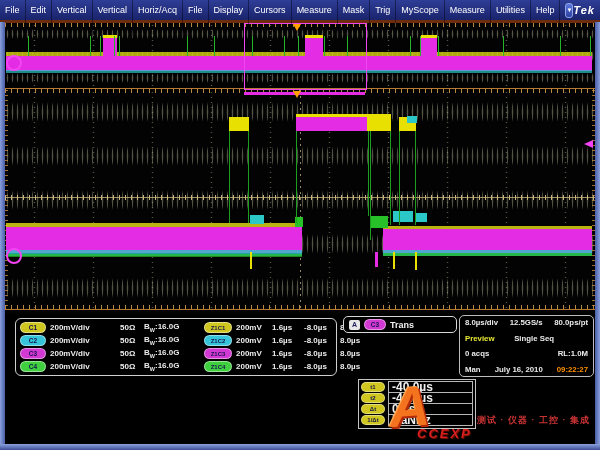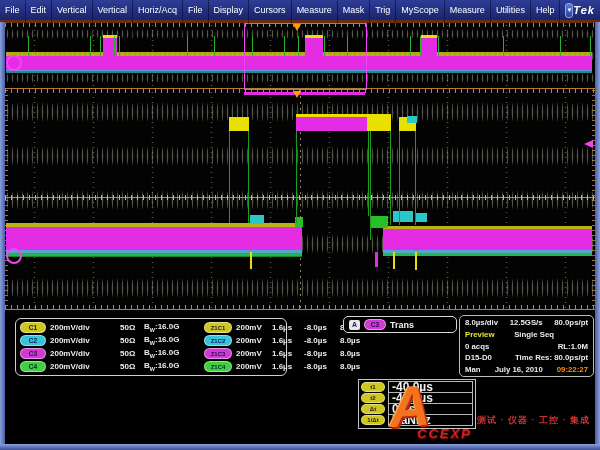--- a/index.html
+++ b/index.html
@@ -48,21 +48,21 @@
     background:repeating-linear-gradient(to bottom,rgba(200,140,60,.8) 0 1px,transparent 1px 5px);}
   .et-l{left:5px;} .et-r{left:592px;}
 
   
   #wf-layer{position:absolute;inset:0;z-index:10;pointer-events:none;}
   .wfr{position:absolute;}
   .wfc{position:absolute;border-radius:50%;background:transparent;}
 
   
   .readouts{position:absolute;left:0;top:314px;width:600px;height:136px;background:#000;z-index:20;}
-  .ch-panel{position:absolute;left:15px;top:4px;width:272px;height:58px;
+  .ch-panel{position:absolute;left:15px;top:4px;width:322px;height:58px;
     border:1px solid #cfcfcf;border-radius:6px;background:#000;padding:2px 4px;box-sizing:border-box;}
   .ch-row{display:grid;grid-template-columns:30px 70px 24px 60px 32px 36px 32px 36px 26px;
     align-items:center;height:13px;font-size:8px;font-weight:bold;color:#ececec;}
   .badge{display:inline-flex;align-items:center;justify-content:center;width:24px;height:9px;
     border-radius:6px;font-size:6.5px;font-weight:bold;color:#141450;border:1px solid rgba(255,255,255,.45);}
   .badge.zb{width:26px;font-size:6px;}
   .c{white-space:nowrap;} .c sub{font-size:5.5px;}
 
   .trig-box{position:absolute;left:343px;top:2px;width:114px;height:17px;border:1px solid #d8d8d8;
     border-radius:5px;background:#000;display:flex;align-items:center;gap:4px;padding:0 5px;box-sizing:border-box;}
@@ -270,24 +270,20 @@
       </div>
       <div class="tp-row">
         <span class="yellow-t">Preview</span>
         <span style="margin-right:34px">Single Seq</span>
       </div>
       <div class="tp-row">
         <span>0 acqs</span>
         <span>RL:1.0M</span>
       </div>
       <div class="tp-row">
-        <span>D15-D0</span>
-        <span>Time Res: 80.0ps/pt</span>
-      </div>
-      <div class="tp-row">
         <span>Man</span>
         <span>July 16, 2010</span>
         <span class="orange-t">09:22:27</span>
       </div>
     </div>
   </div>
 
   <div class="cursor-panel">
     <div class="cur-row">
       <span class="cur-badge" style="background: rgb(207, 198, 31);">t1</span>

